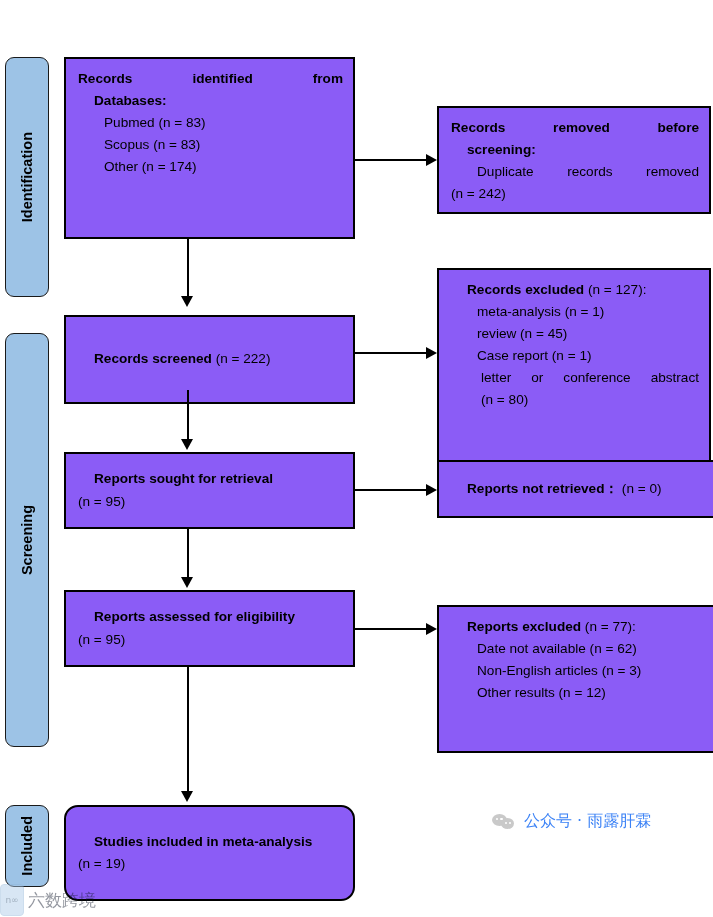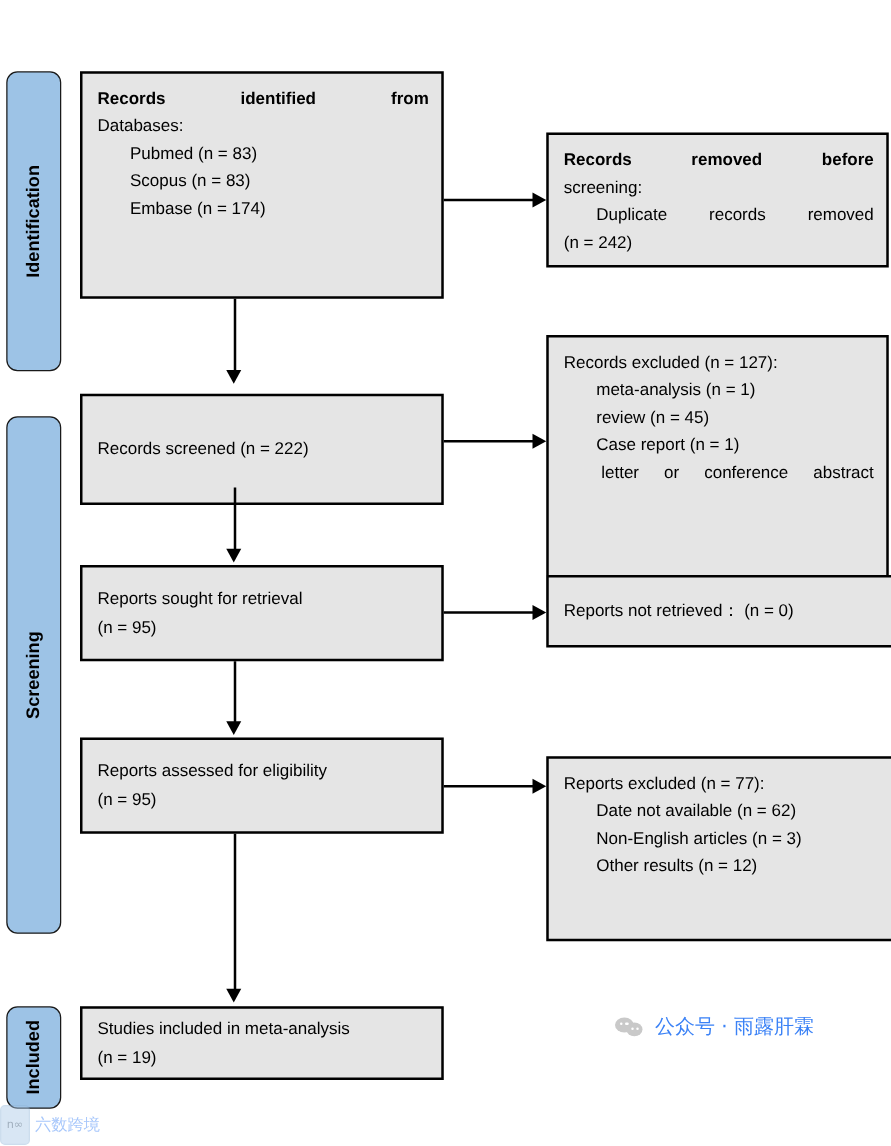--- a/index.html
+++ b/index.html
@@ -27,39 +27,39 @@
   .stage-label span{
     writing-mode:vertical-rl;transform:rotate(180deg);
     font-weight:bold;font-size:14.5px;white-space:nowrap;
   }
   #sb-identification{top:57px;height:238px;}
   #sb-screening{top:333px;height:412px;}
   #sb-included{top:805px;height:80px;}
 
   
   .box{
-    position:absolute;background:#e5e5e5;border:2.2px solid #000000;
+    position:absolute;background:#8b5cf6;border:2.2px solid #000000;
     box-sizing:border-box;font-size:13.6px;line-height:1.62;
   }
   .box .inner{padding:9px 10px 8px 12px;}
-  .bold{font-weight:normal;}
+  .bold{font-weight:bold;margin-left:16px;}
   .ital{}
   .indent{padding-left:26px;}
   .indent2{padding-left:30px;}
   .just{
     text-align:justify;text-align-last:justify;font-weight:bold;
   }
   .justn{ text-align:justify;text-align-last:justify; }
 
   
   #box-identified{left:64px;top:57px;width:291px;height:182px;}
   #box-screened{left:64px;top:315px;width:291px;height:89px;}
   #box-sought{left:64px;top:452px;width:291px;height:77px;}
   #box-assessed{left:64px;top:590px;width:291px;height:77px;}
-  #box-included{left:64px;top:805px;width:291px;height:59px;}
+  #box-included{left:64px;top:805px;width:291px;height:96px;border-radius:14px;}
 
   
   #box-removed{left:437px;top:106px;width:274px;height:108px;}
   #box-excluded-records{left:437px;top:268px;width:274px;height:218px;}
   #box-notretrieved{left:437px;top:460px;width:282px;height:58px;}
   #box-excluded-reports{left:437px;top:605px;width:321px;height:148px;}
 
   #box-screened .inner,#box-notretrieved .inner{padding-top:0;padding-bottom:0;}
   #box-screened,#box-notretrieved{display:flex;align-items:center;}
   #box-screened .inner,#box-notretrieved .inner{width:100%;}
@@ -99,21 +99,21 @@
   .wm-left{
     position:absolute;left:0px;top:884px;display:flex;align-items:center;
     gap:4px;opacity:.45;
   }
   .wm-badge{
     width:22px;height:30px;background:#a9c9e8;border:1px solid #8fb4d8;
     border-radius:4px;display:flex;align-items:center;justify-content:center;
     font-size:9px;color:#2f4f70;font-family:"DejaVu Sans",sans-serif;
   }
   .wm-left-text{
-    color:#3b82f6;font-size:13px;white-space:nowrap;
+    color:#0f172a;font-size:17px;white-space:nowrap;
     font-family:"DejaVu Sans",sans-serif;
   }
 </style>
 </head>
 <body>
 
 <div id="stage">
 
 
   <div class="stage-label" id="sb-identification">
@@ -132,21 +132,21 @@
       <div class="bold">Databases:</div>
       <div class="indent">
         <span>Pubmed</span>
         <span class="ital">(n = 83)</span>
       </div>
       <div class="indent">
         <span>Scopus</span>
         <span class="ital">(n = 83)</span>
       </div>
       <div class="indent">
-        <span>Embase</span>
+        <span>Other</span>
         <span class="ital">(n = 174)</span>
       </div>
     </div>
   </div>
 
   <div class="box" id="box-removed">
     <div class="inner">
       <div class="just">
         <span>Records removed</span>
         <span class="ital">before</span>
@@ -176,20 +176,21 @@
       </div>
       <div class="indent">
         <span>review</span>
         <span class="ital">(n = 45)</span>
       </div>
       <div class="indent">
         <span>Case report</span>
         <span class="ital">(n = 1)</span>
       </div>
       <div class="indent2 justn">letter or conference abstract</div>
+      <div class="indent2 ital">(n = 80)</div>
     </div>
   </div>
 
   <div class="box" id="box-sought">
     <div class="inner">
       <div class="bold">Reports sought for retrieval</div>
       <div class="ital">(n = 95)</div>
     </div>
   </div>
 

